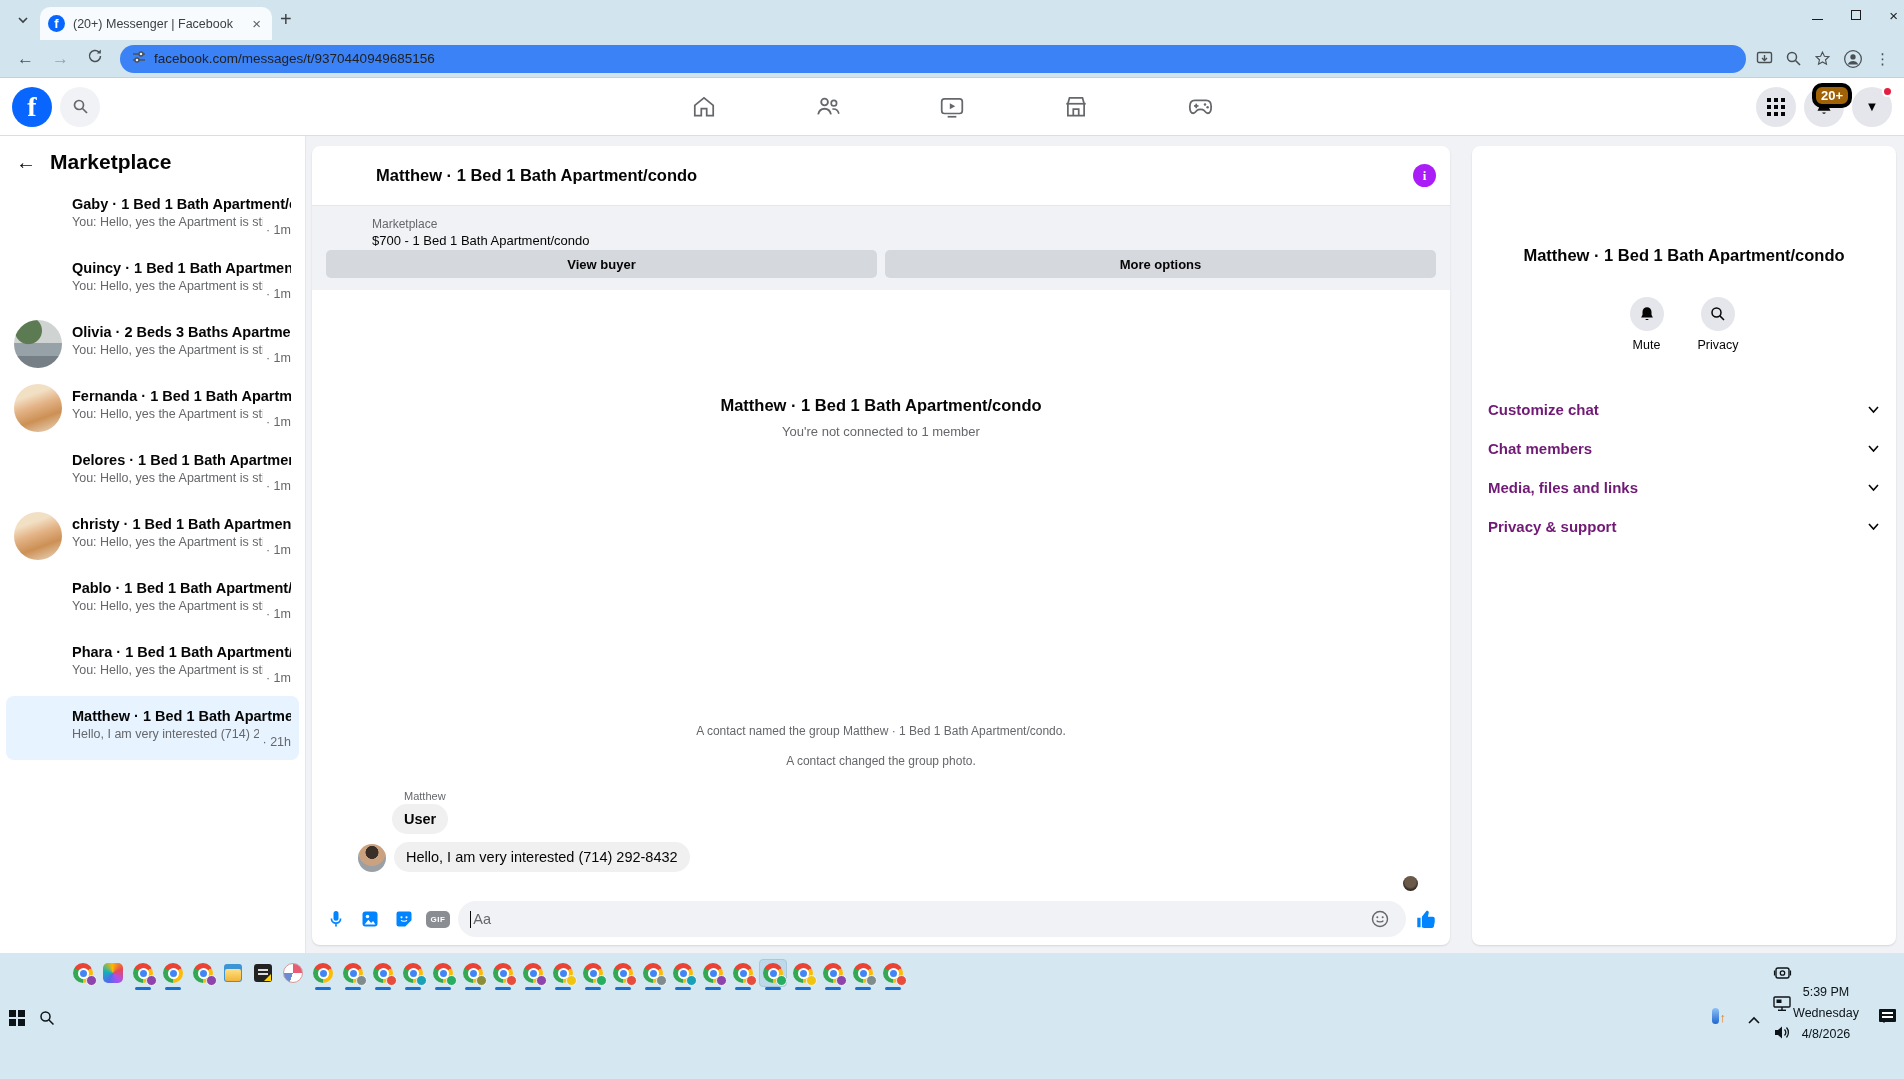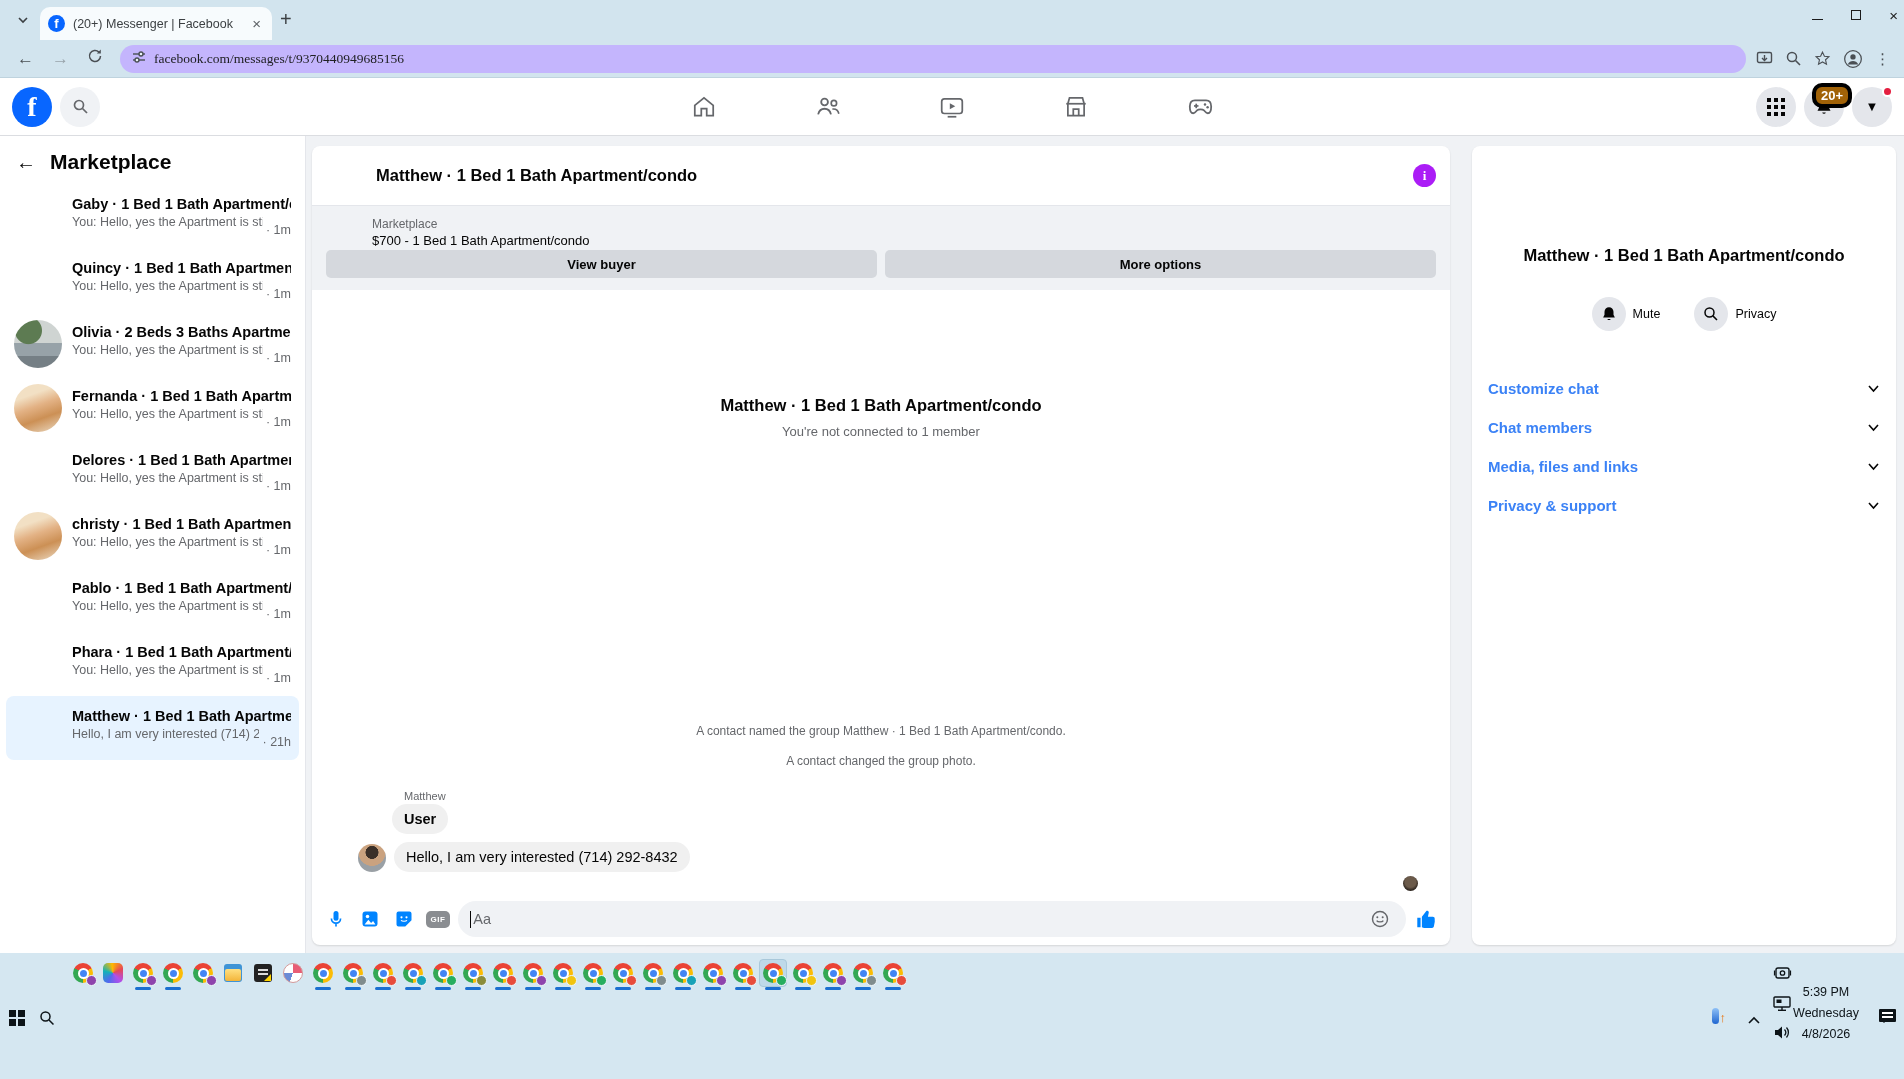--- a/index.html
+++ b/index.html
@@ -16,21 +16,21 @@
   .tab-close { color:#5f6368; font-size:15px; line-height:1; padding:1px 3px; border-radius:50%; }
   .newtab-btn { font-size:20px; color:#3c4043; margin:0 0 9px 8px; }
   .win-controls { position:absolute; right:6px; top:6px; display:flex; gap:28px; align-items:center; color:#1b1b1b; }
   .wc-min { width:11px; height:1.4px; background:#1b1b1b; display:inline-block; }
   .wc-max { width:10px; height:10px; border:1.4px solid #1b1b1b; display:inline-block; }
   .wc-close { font-size:15px; line-height:1; }
 
   .toolbar { height:38px; background:#d2e4ee; display:flex; align-items:center; padding:0 10px; gap:4px; border-bottom:1px solid #bfd3de; flex:0 0 38px;}
   .nav-glyph { font-size:17px; color:#4a4f54; padding:0 7px; }
   .nav-glyph.dim { color:#98a3aa; }
-  .omnibox { flex:1; height:28px; background:#c4b5fd; border-radius:14px; display:flex; align-items:center; padding:0 12px; gap:8px; margin:0 6px;font-family:Liberation Serif, serif; }
+  .omnibox { flex:1; height:28px; background:#3b82f6; border-radius:14px; display:flex; align-items:center; padding:0 12px; gap:8px; margin:0 6px; }
   .omni-url { font-size:13.5px; color:#202124; white-space:nowrap; }
   .tb-right { display:flex; align-items:center; gap:12px; padding-right:4px; }
   .tb-right svg { display:block; }
   .kebab { font-size:15px; color:#4a4f54; letter-spacing:0; }
 
   
   .fb-header { height:58px; background:#fff; border-bottom:1px solid #dbdde1; position:relative; display:flex; align-items:center; flex:0 0 58px; z-index:3;}
   .fb-logo { width:40px; height:40px; border-radius:50%; background:#0866ff; color:#fff; font-weight:bold; font-size:28px; display:flex; align-items:center; justify-content:center; margin-left:12px; font-family:"Liberation Serif", serif;}
   .fb-search-btn { width:40px; height:40px; border-radius:50%; background:#f0f2f5; margin-left:8px; display:flex; align-items:center; justify-content:center; }
   .fb-nav { position:absolute; left:50%; transform:translateX(-50%); display:flex; gap:96px; }
@@ -103,26 +103,26 @@
   .gif-chip { background:#8a8d91; color:#fff; font-size:8px; font-weight:bold; border-radius:5px; padding:4px 5px; letter-spacing:.5px;}
   .comp-input { flex:1; height:36px; background:#f0f2f5; border-radius:18px; display:flex; align-items:center; padding:0 12px; gap:2px; }
   .caret { width:1.3px; height:17px; background:#050505; }
   .comp-ph { font-size:14.5px; color:#65676b; flex:1; }
 
   
   .details-card { width:424px; margin:10px 8px 8px 0; background:#fff; border-radius:8px; box-shadow:0 1px 2px rgba(0,0,0,.12); display:flex; flex-direction:column; align-items:stretch; flex:0 0 424px;}
   .det-avatar { width:66px; height:66px; align-self:center; margin-top:18px; }
   .det-title { text-align:center; font-size:16.5px; font-weight:bold; color:#050505; margin-top:16px; padding:0 30px;}
   .det-actions { display:flex; justify-content:center; gap:34px; margin-top:32px; }
-  .det-act { display:flex; align-items:center; gap:7px;text-align:center; }
+  .det-act { display:flex; flex-direction:column; align-items:center; gap:7px;text-align:center; }
   .det-act-circle { width:34px; height:34px; border-radius:50%; background:#e4e6eb; display:flex; align-items:center; justify-content:center; }
   .det-act-label { font-size:12.5px; color:#050505; }
   .det-menu { margin-top:38px; }
   .menu-row { display:flex; align-items:center; justify-content:space-between; padding:11px 16px; }
-  .menu-label { font-size:15px; font-weight:600; color:#3b82f6; }
+  .menu-label { font-size:15px; font-weight:600; color:#701a75; }
 
   
   .statusbar { position:absolute; left:0; top:934px; height:22px; width:648px; background:#ddeef8; border:1px solid #aebfc9; border-left:none; border-bottom:none; border-radius:0 4px 0 0; display:flex; align-items:center; padding:0 8px; z-index:6; }
   .statusbar span { font-size:12px; color:#1a1a1a; white-space:nowrap; }
 
   
   .desktop-strip { position:absolute; left:0; top:953px; width:1904px; height:126px; background:#d5e7f1; }
   .task-row { position:absolute; left:73px; top:10px; display:flex; }
   .task-slot { position:relative; width:20px; height:20px; margin-right:10px; }
   .task-slot.active::before { content:''; position:absolute; inset:-4px; background:#bed9e9; border:1px solid #a9c8da; border-radius:4px; }

